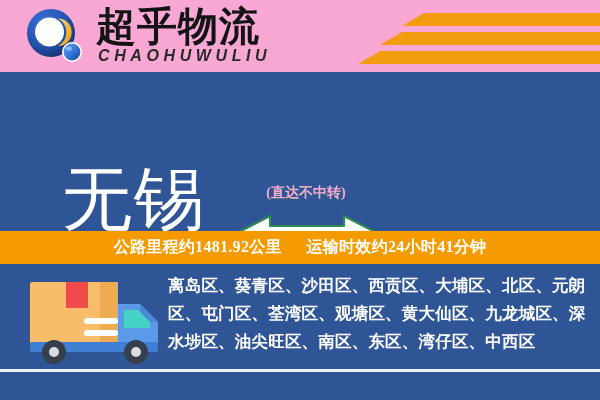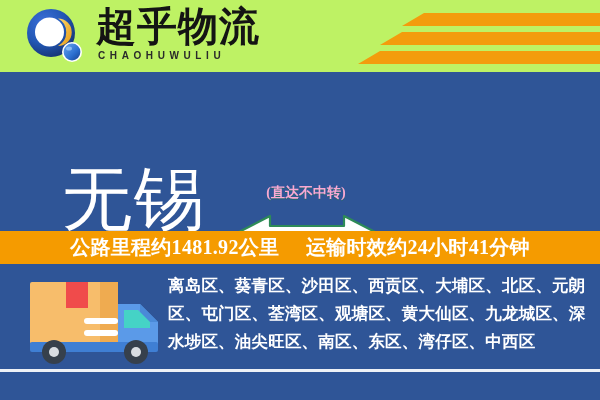--- a/index.html
+++ b/index.html
@@ -19,21 +19,21 @@
     background: #2f5597;
     -webkit-font-smoothing: antialiased;
   }
 
   
   .header {
     position: absolute;
     left: 0; top: 0;
     width: 600px;
     height: 72px;
-    background: #bef264;
+    background: #f9a8d4;
     overflow: hidden;
   }
 
   .logo-mark {
     position: absolute;
     left: 24px; top: 8px;
     width: 62px; height: 58px;
   }
   .logo-mark svg { display: block; }
 
@@ -48,26 +48,27 @@
     font-weight: bold;
     font-size: 40px;
     line-height: 44px;
     color: #141414;
     letter-spacing: 1px;
     white-space: nowrap;
   }
   .logo-en {
     font-family: "Liberation Sans", sans-serif;
     font-weight: bold;
-    font-size: 10px;
+    font-size: 16px;
     line-height: 14px;
     color: #2a2a2a;
     letter-spacing: 4.6px;
     white-space: nowrap;
     padding-left: 2px;
+    font-style: italic;
   }
 
   .stripes {
     position: absolute;
     right: 0; top: 6px;
     width: 250px; height: 62px;
   }
   .stripe {
     position: absolute;
     height: 13px;
@@ -132,21 +133,21 @@
     left: 0; top: 231px;
     width: 600px; height: 33px;
     background: #f59b00;
     display: flex;
     align-items: center;
     justify-content: center;
   }
   .info-text {
     font-family: "Liberation Serif", serif;
     font-weight: bold;
-    font-size: 20px;
+    font-size: 16px;
     color: #ffffff;
     white-space: nowrap;
     letter-spacing: 0.3px;
   }
   .info-gap { display: inline-block; width: 16px; }
 
   
   .coverage {
     position: absolute;
     left: 0; top: 264px;

